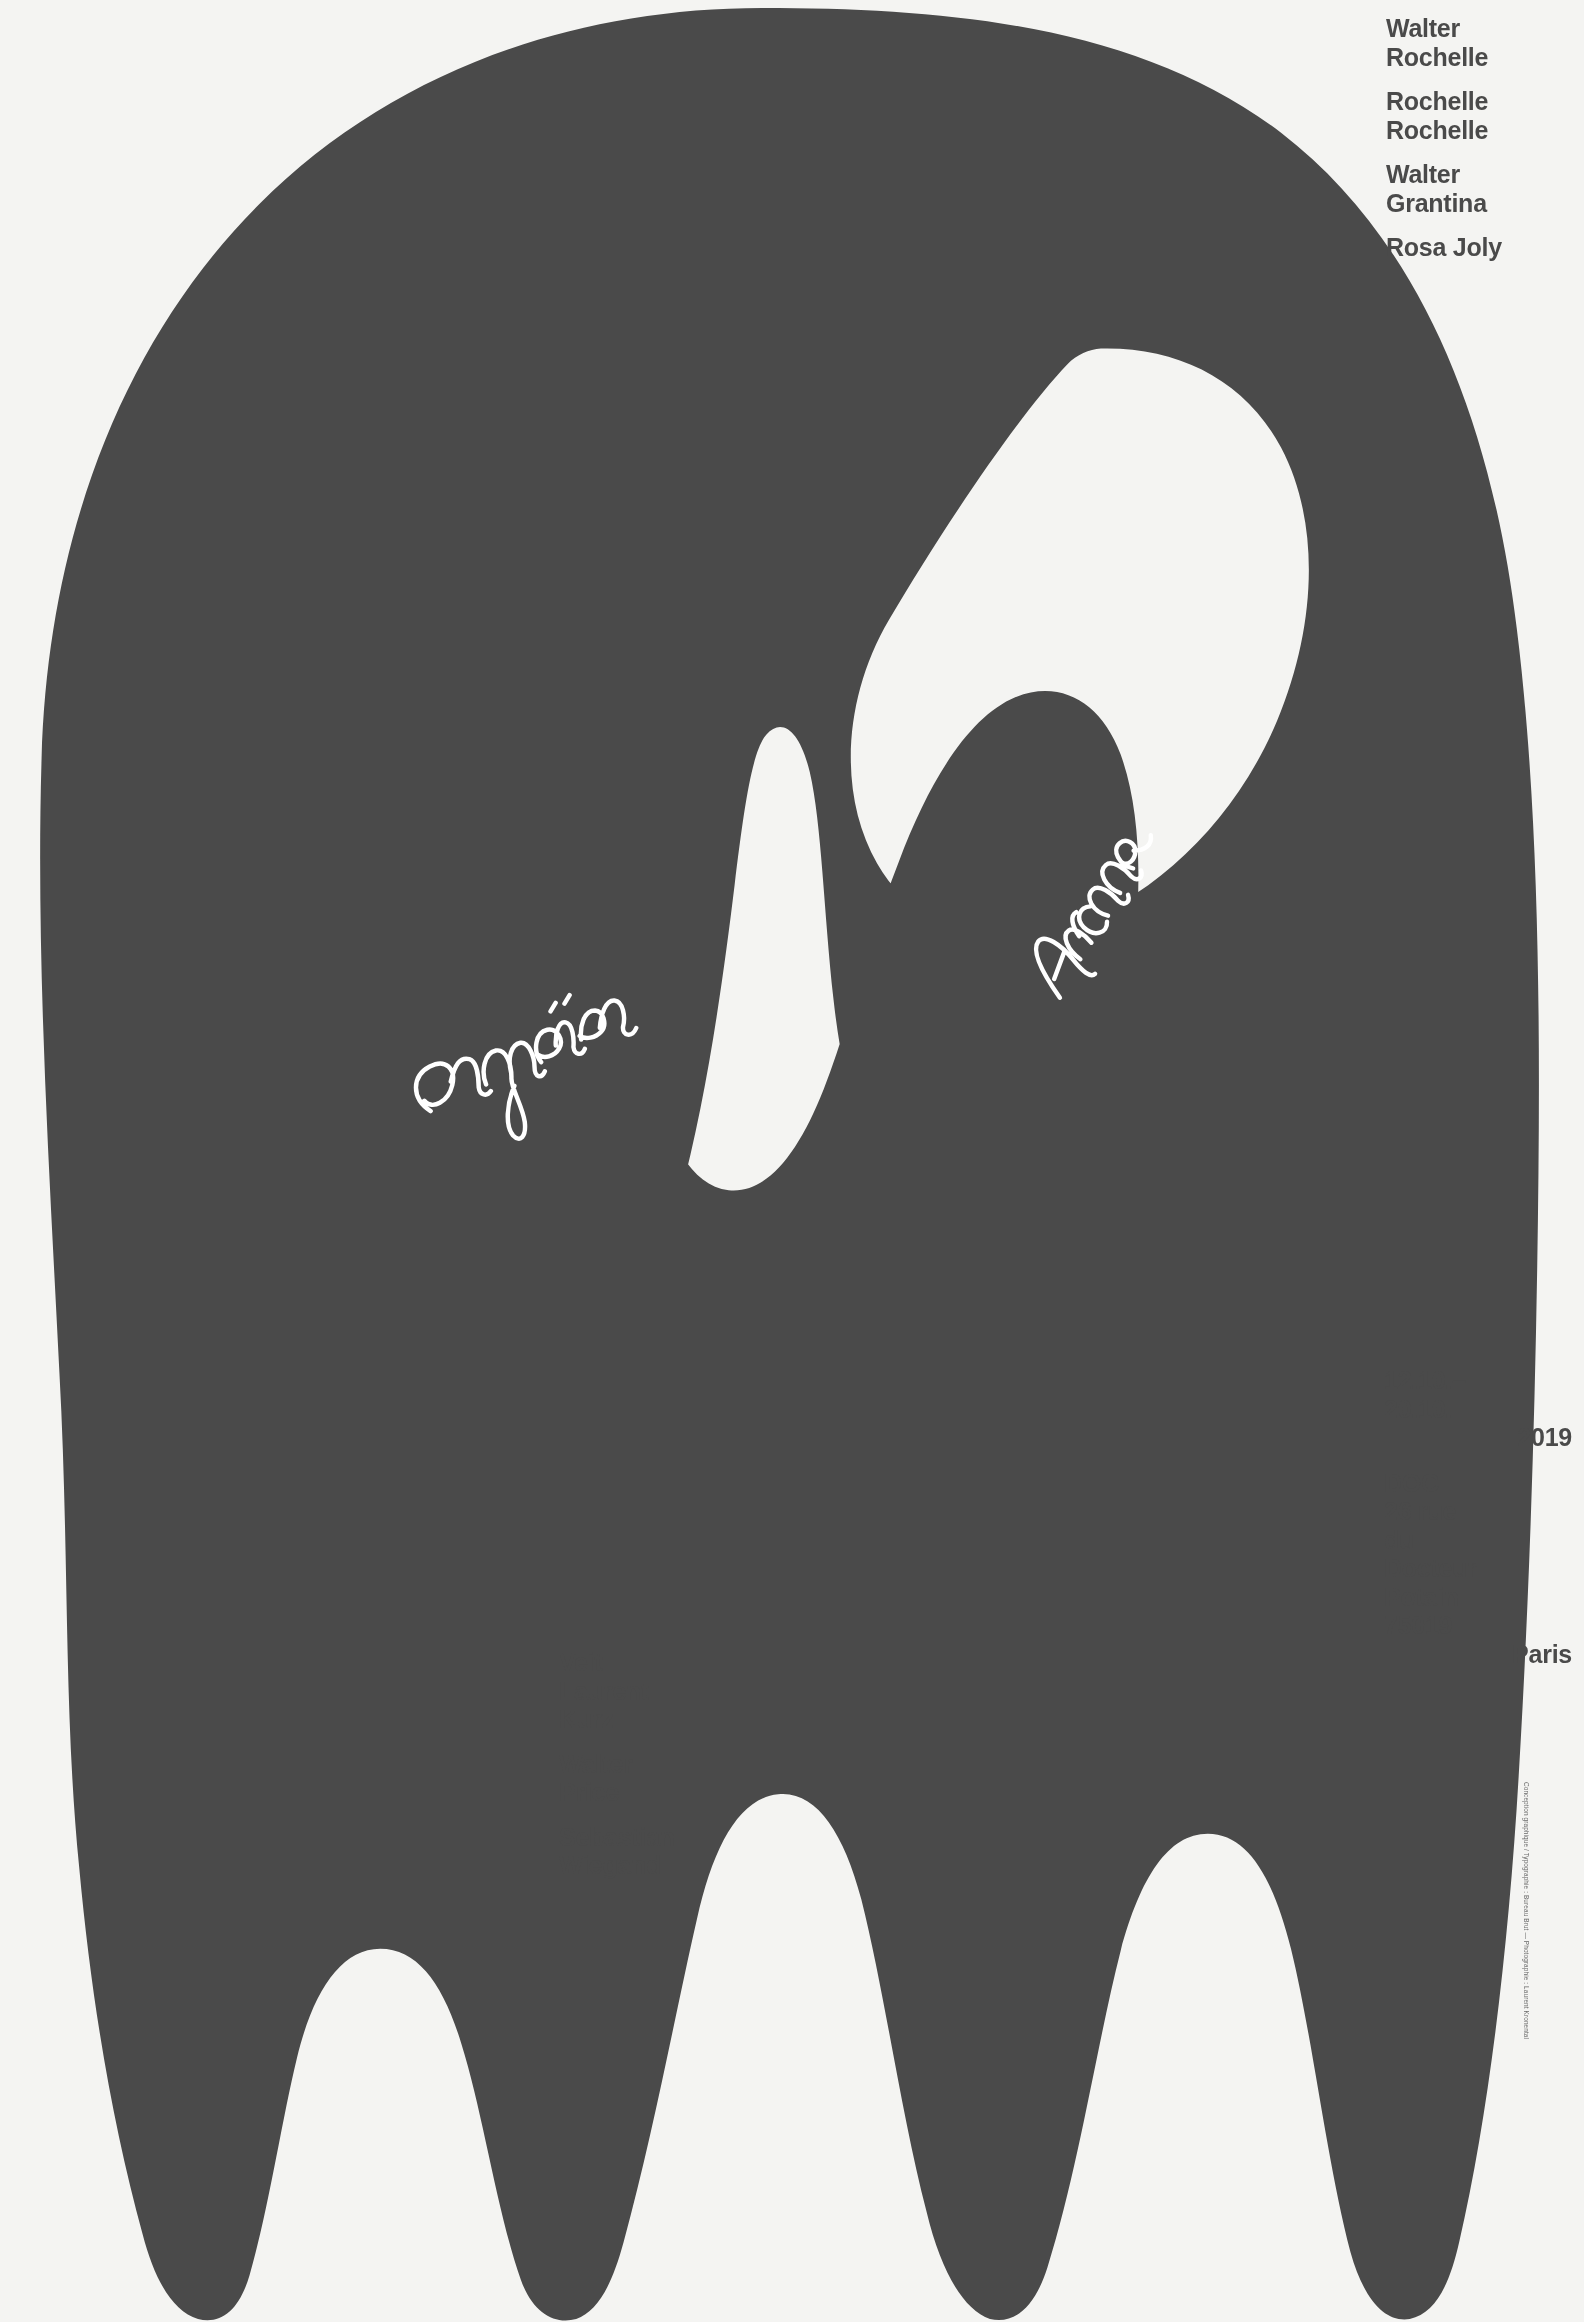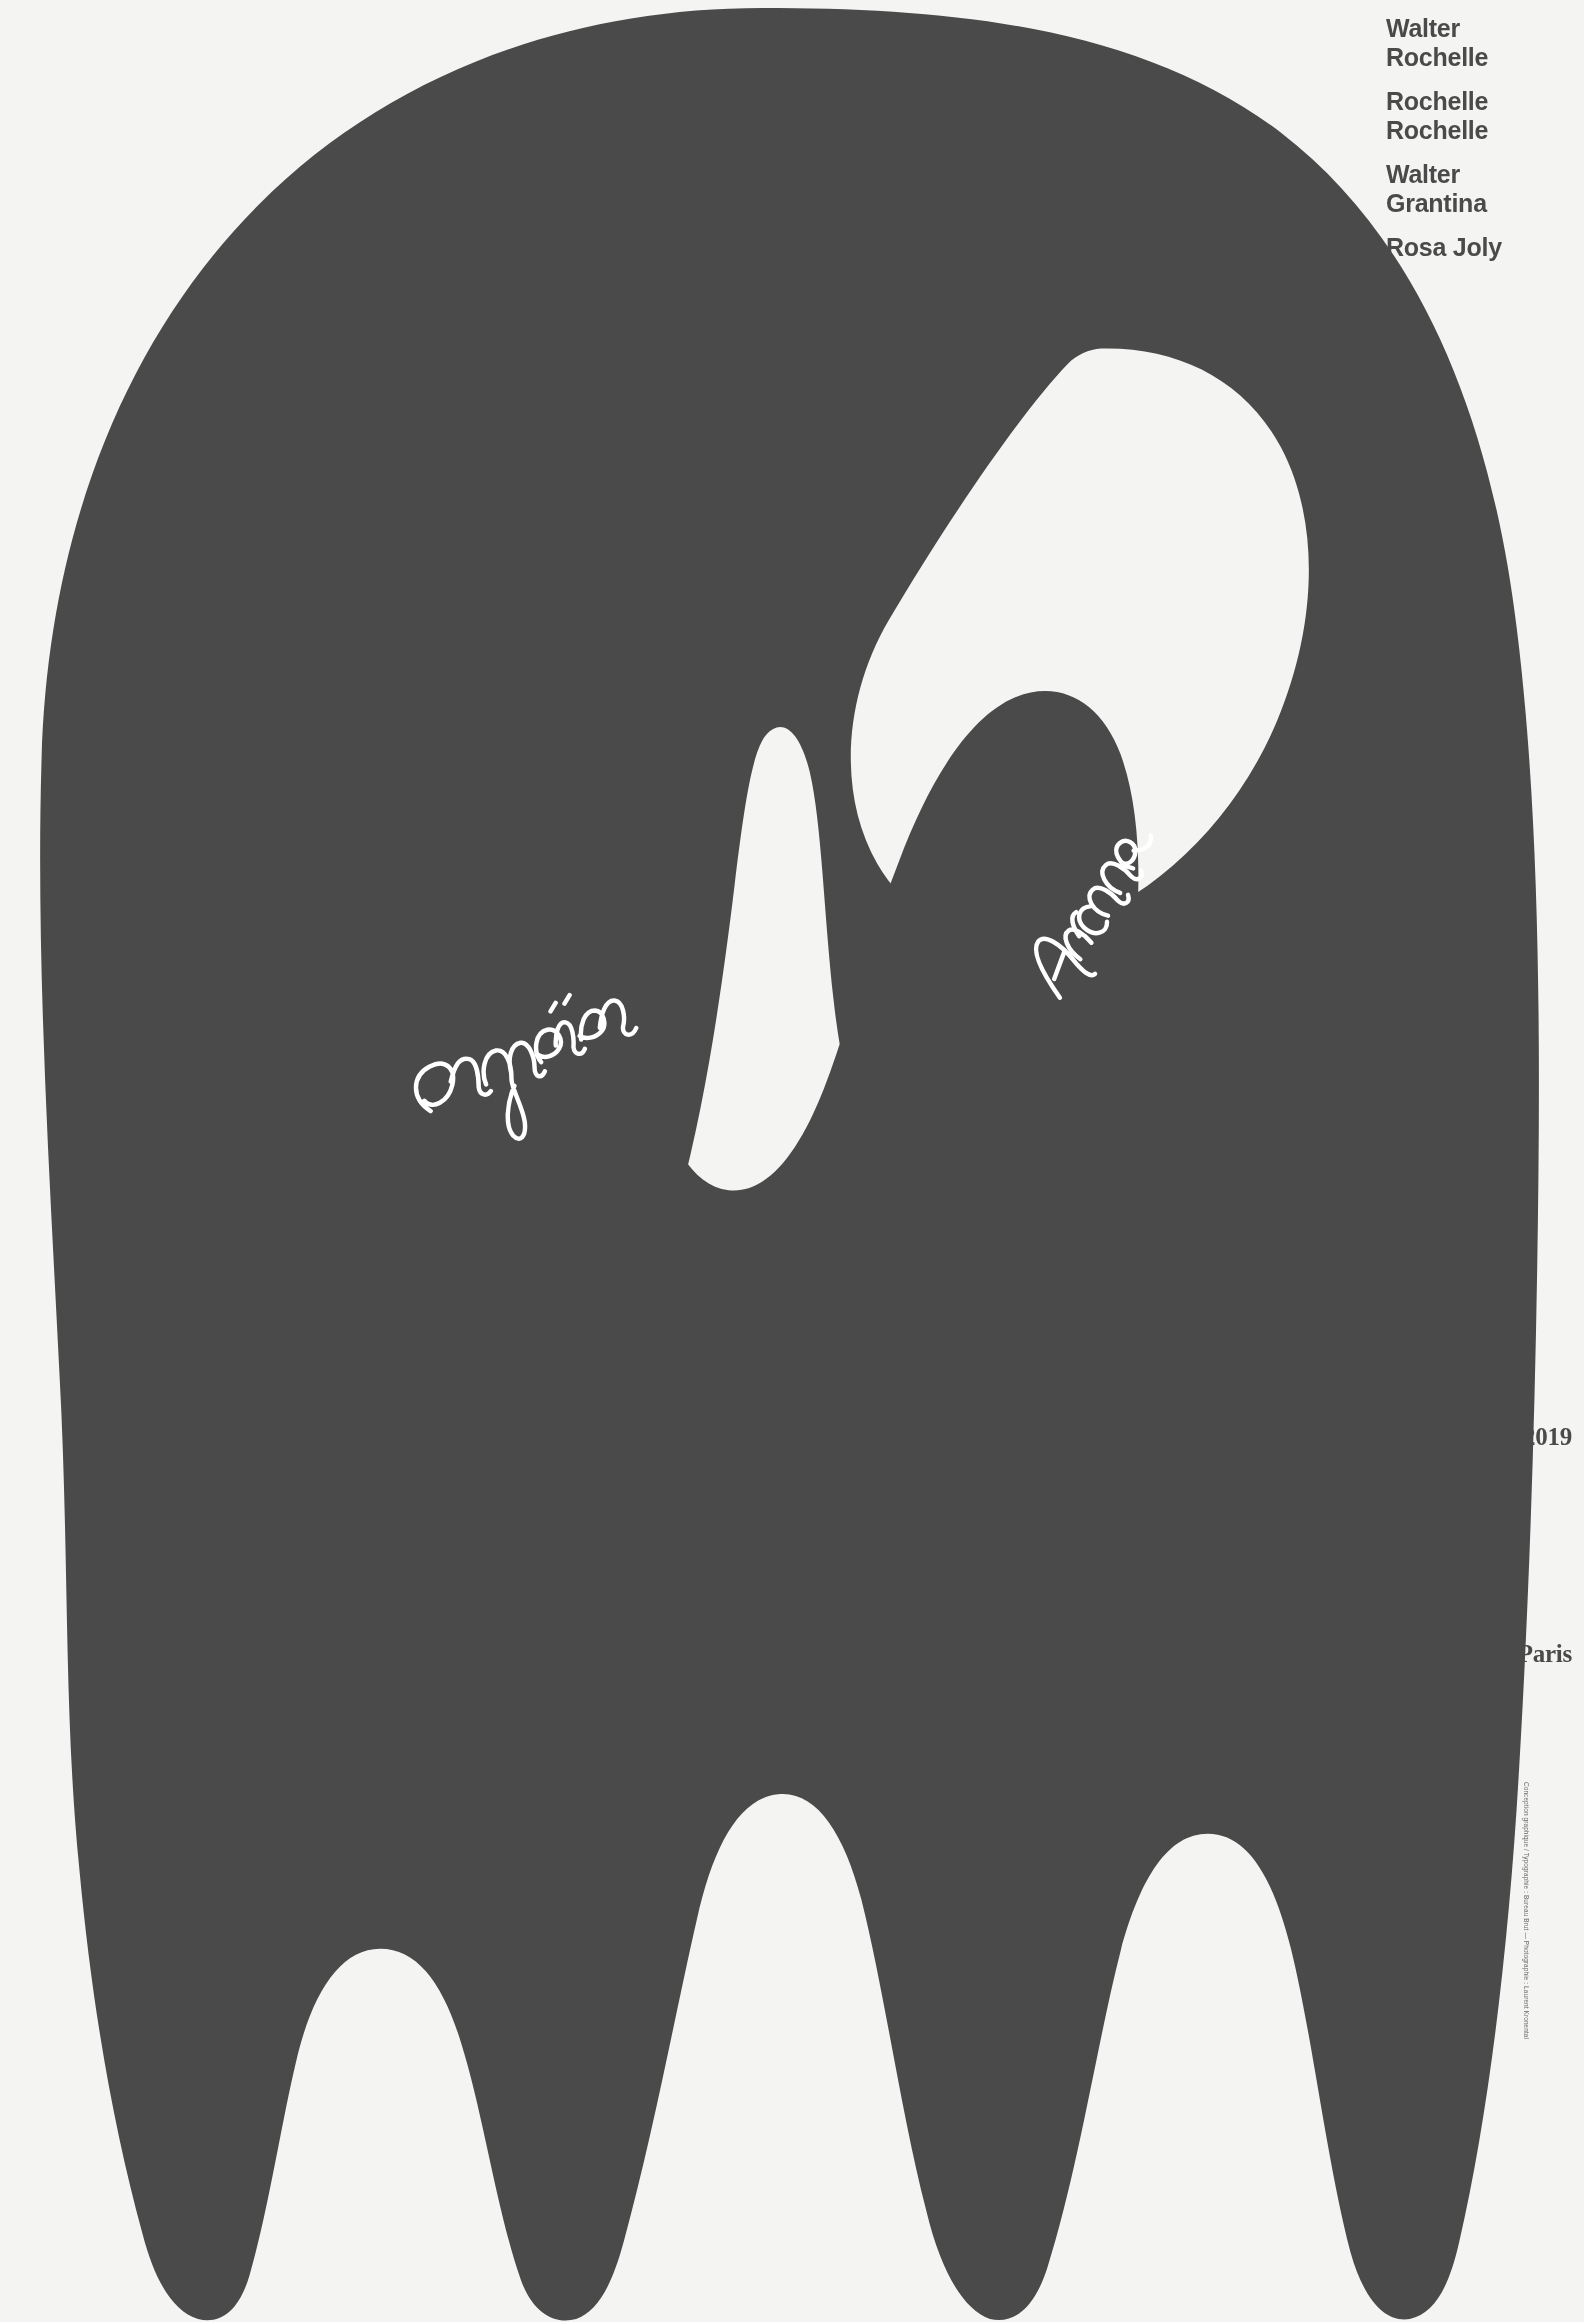--- a/index.html
+++ b/index.html
@@ -52,21 +52,21 @@
   #artists-mid .grp { margin-bottom: 16px; }
   #artists-mid .grp:last-child { margin-bottom: 0; }
 
   
   #info {
     left: 1384px;
     top: 1366px;
     width: 188px;
     font-size: 25px;
   }
-  #info .grp { margin-bottom: 17px; font-family: Liberation Serif, serif; }
+  #info .grp { margin-bottom: 17px; }
   #info .grp:last-child { margin-bottom: 16px; }
   #info .r { text-align: right; }
   #info .l { text-align: left; }
 
   
   #credit {
     position: absolute;
     left: 1530px;
     top: 1782px;
     font-size: 6.4px;

